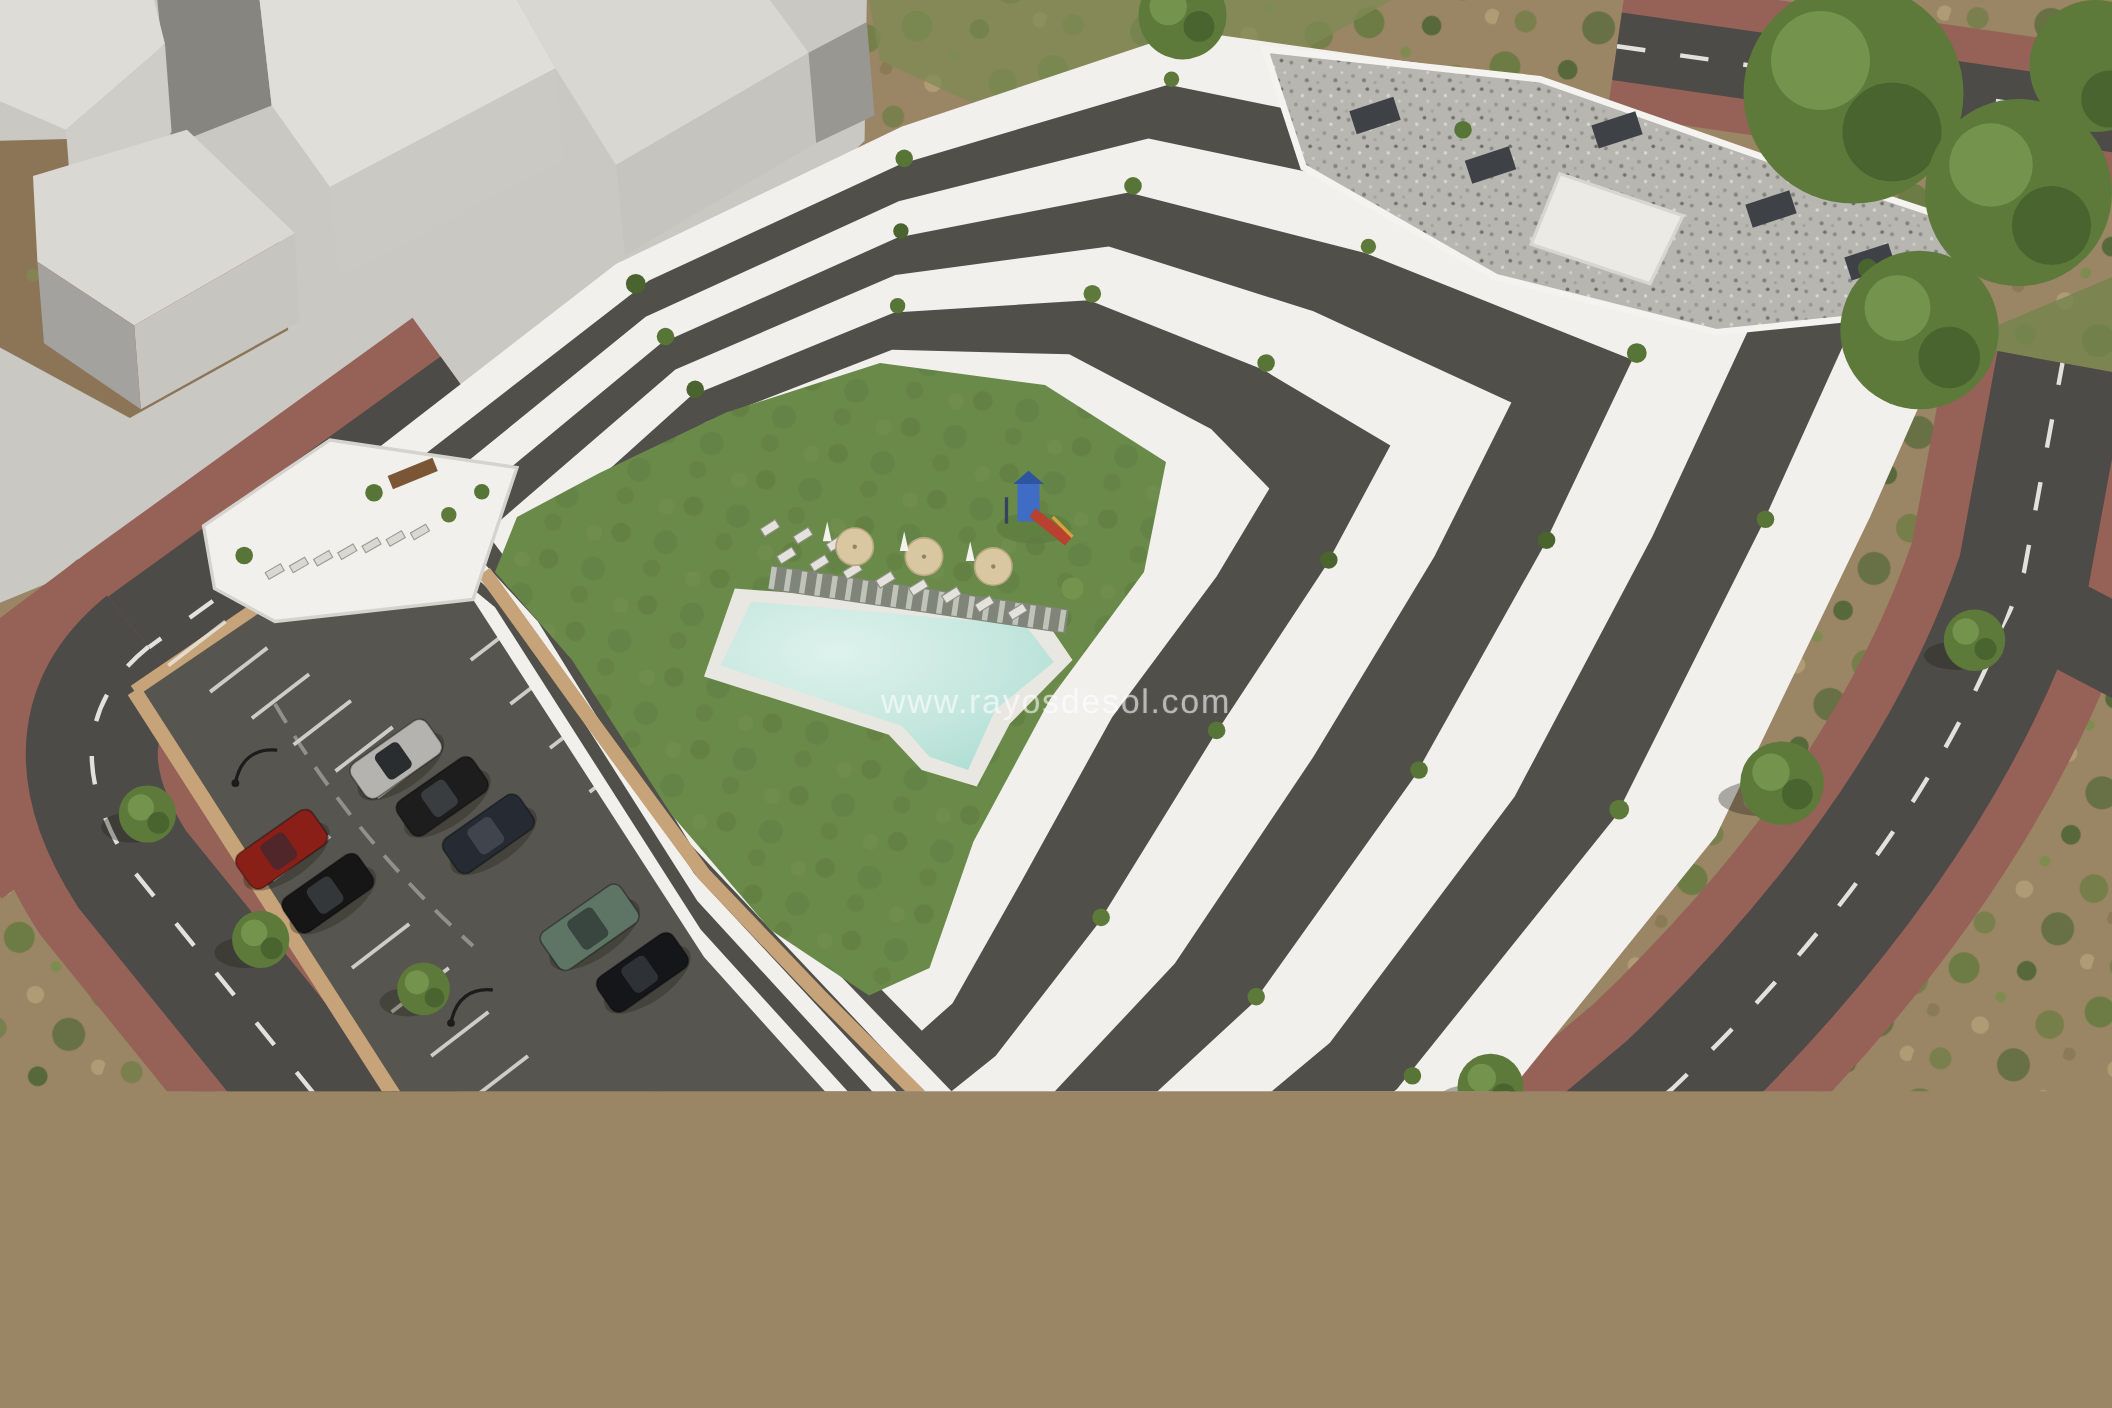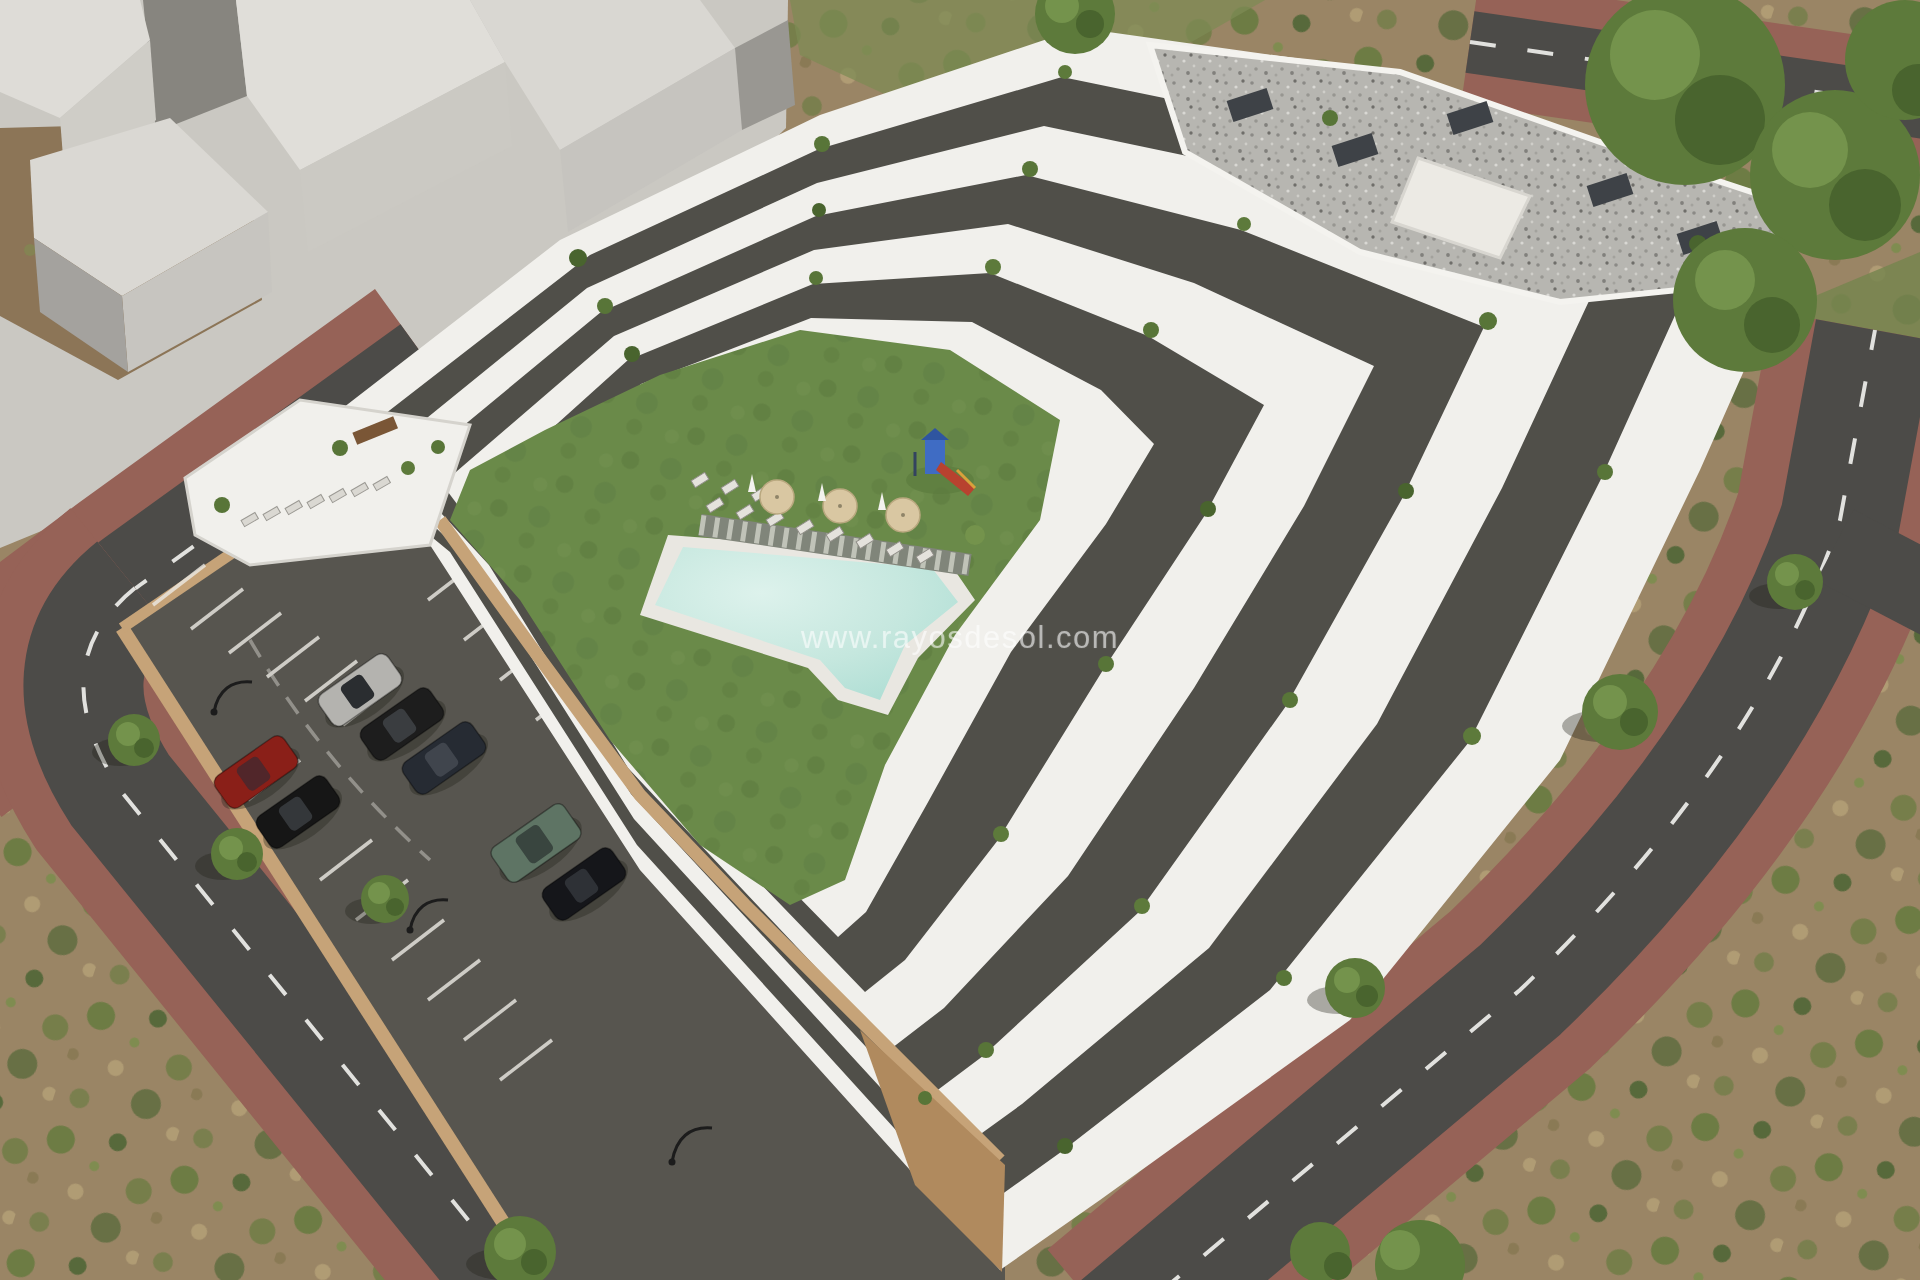--- a/index.html
+++ b/index.html
@@ -1,16 +1,16 @@
 <!DOCTYPE html>
 <html style="--plaza: #cac8c2; --building_white: #f1f0ec; --building_shade: #c9c7c1; --recess_dark: #504f49; --lawn: #6a8a49; --lawn_dark: #5d7c3f; --pool: #c5e7de; --pool_light: #ddf2ec; --pool_deck: #e9e7e1; --asphalt: #4c4b48; --parking_asphalt: #57554f; --brick_base: #966257; --brick_dark: #7d4f47; --tan_wall: #c6a378; --tan_wall_side: #b08a5e; --scrub_base: #9a8565; --scrub_green: #6d7c44; --scrub_dark: #57693b; --scrub_light: #b09c74; --gravel_base: #b7b6b1; --gravel_dark: #8b8a86; --dirt: #8c7557; --tree_green: #5d7a3b; --tree_dark: #49642e; --tree_light: #74934c; --plant_green: #587538; --walkway: #80857a; --walkway_slat: #cfd2c8; --parasol_tan: #d9c7a2; --playground_blue: #3f6cc4; --playground_red: #b8422f; --table_wood: #7a5636;"><head>
 <meta charset="utf-8">
 <style>
   html,body{margin:0;padding:0;background:#9a8565;}
-  #stage{position:relative;width:1920px;height:1280px;overflow:hidden;
+  #stage{position:relative;width:1920px;height:992px;overflow:hidden;
          font-family:"Liberation Sans", sans-serif;}
   svg{position:absolute;inset:0;display:block;}
   .plaza{fill:var(--plaza)}
   .bwhite{fill:var(--building_white)}
   .bdark{fill:var(--recess_dark)}
   .pooldeck{fill:var(--pool_deck)}
   .asphalt{stroke:var(--asphalt);fill:none}
   .pasphalt{fill:var(--parking_asphalt)}
   .brickband{stroke:var(--brick_base);fill:none}
   .dash{stroke:#f2f2ee;fill:none;stroke-dasharray:26 32;stroke-width:4;opacity:.9}

